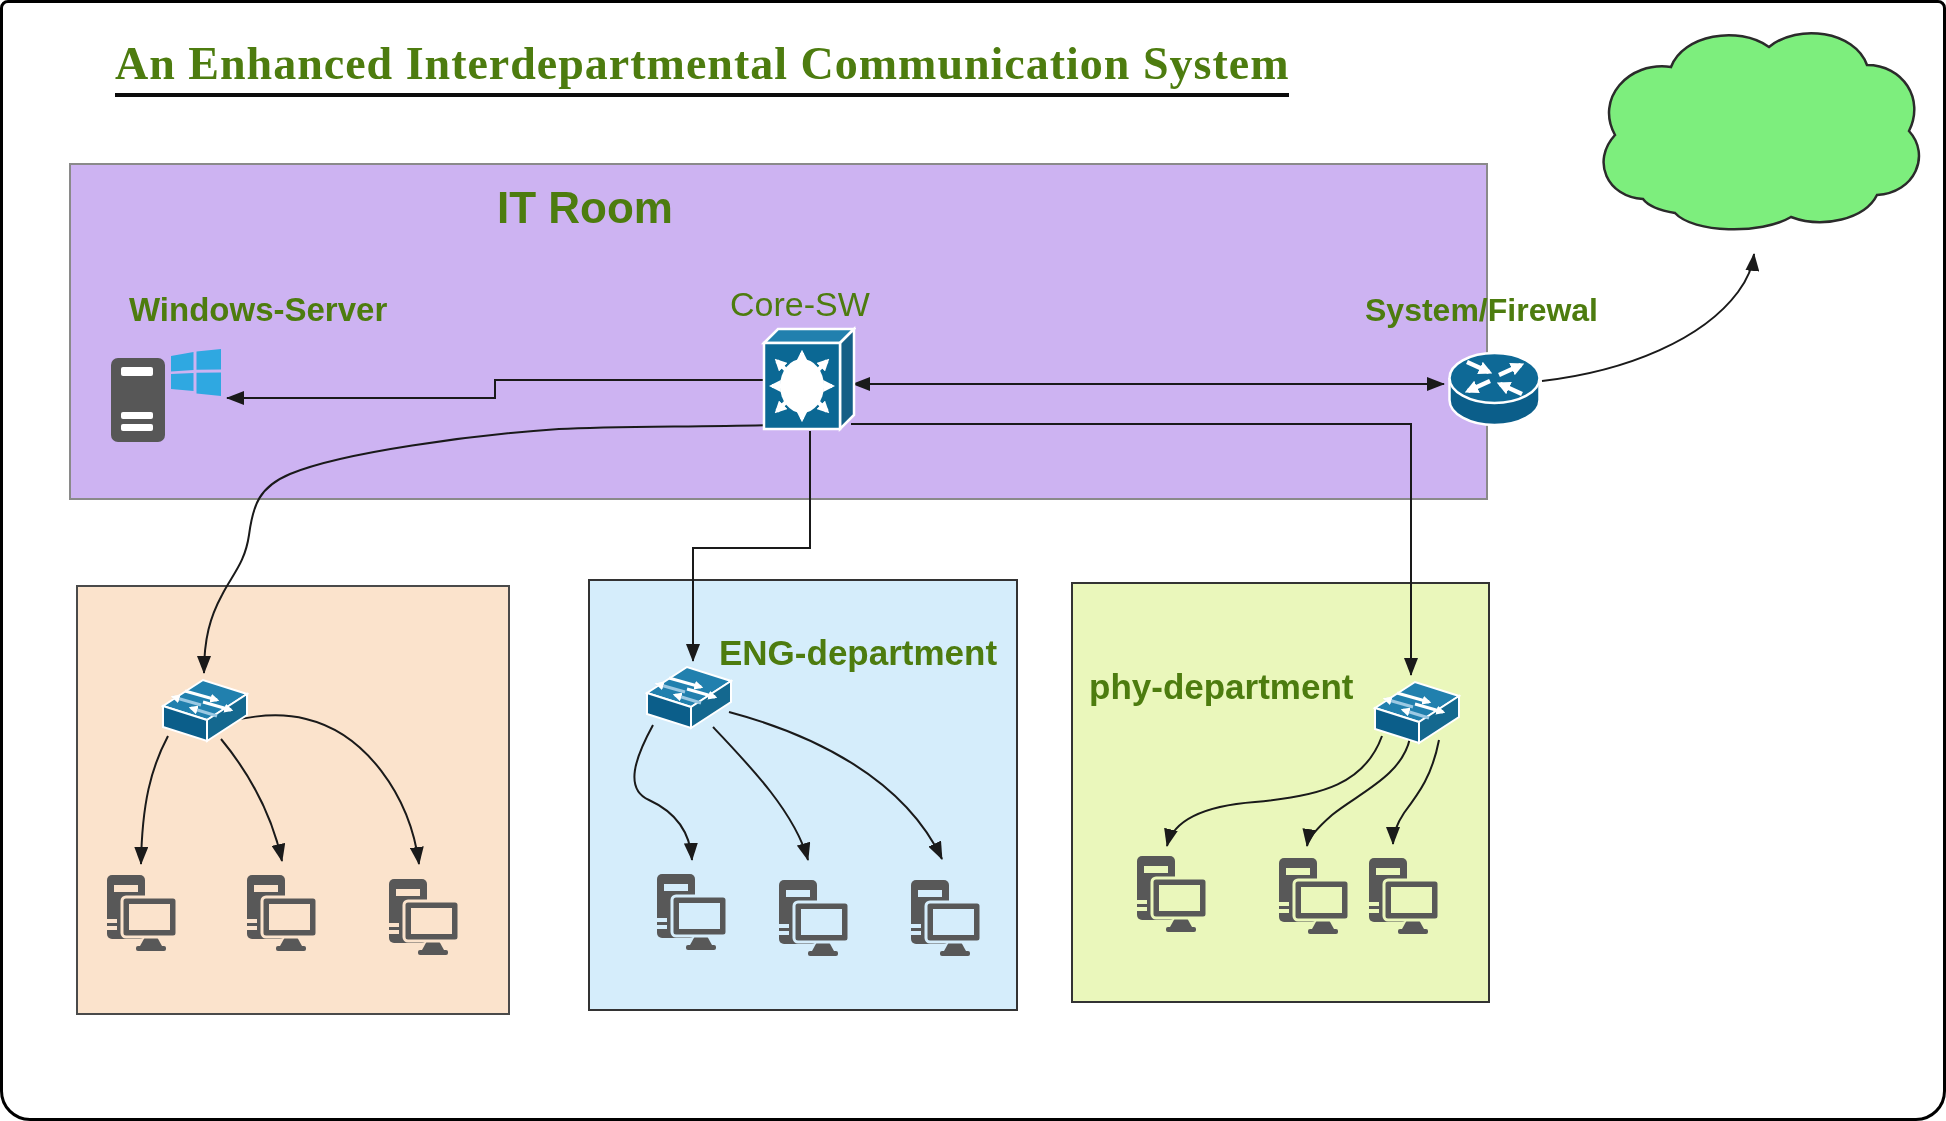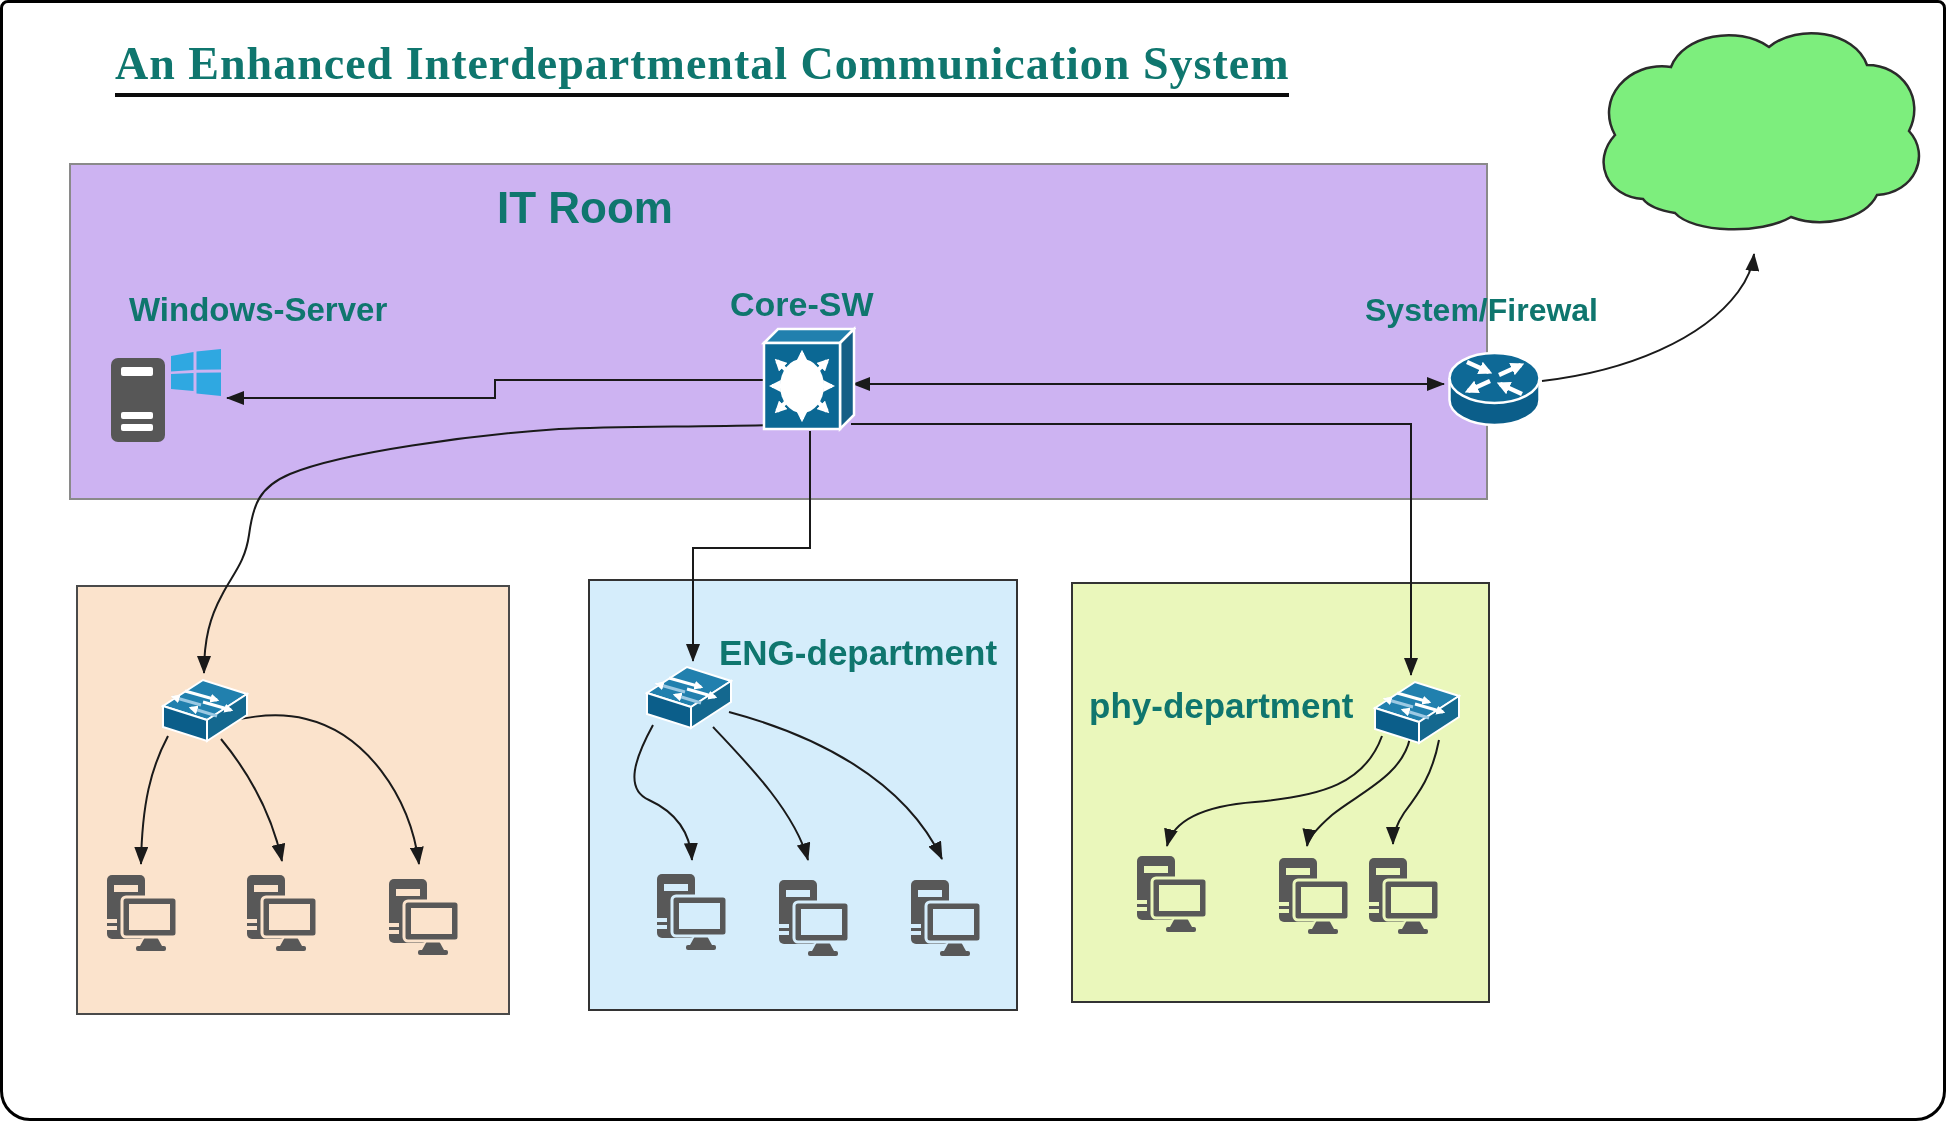--- a/index.html
+++ b/index.html
@@ -13,29 +13,29 @@
     position:absolute; left:112px; top:34px;
     font-family:"Liberation Serif", serif; font-weight:bold; font-size:46px;
     letter-spacing:1px; color:#0b0b0b;
     border-bottom:4px solid #0b0b0b; padding-bottom:3px;
   }
   .zone { position:absolute; box-sizing:border-box; }
   .zone-itroom  { left:66px;  top:160px; width:1419px; height:337px; background:#CDB3F2; border:2px solid #8a8a8a; }
   .zone-it  { left:73px;   top:582px; width:434px; height:430px; background:#FBE3CC; border:2px solid #4a4a4a; --bg:#FBE3CC; }
   .zone-eng { left:585px;  top:576px; width:430px; height:432px; background:#D5EDFB; border:2px solid #333;    --bg:#D5EDFB; }
   .zone-phy { left:1068px; top:579px; width:419px; height:421px; background:#EAF7BB; border:2px solid #333;    --bg:#EAF7BB; }
-  .lbl { position:absolute; color:#0f766e; white-space:nowrap; }
+  .lbl { position:absolute; color:#4d7c0f; white-space:nowrap; }
   .lbl-itroom   { left:494px;  top:180px; font-size:44px; font-weight:bold; }
   .lbl-server   { left:88px;   top:288px; font-size:33px; font-weight:bold;margin-left:38px; }
-  .lbl-coresw   { left:727px;  top:282px; font-size:34px; font-weight:bold; }
+  .lbl-coresw   { left:727px;  top:282px; font-size:34px; font-weight:normal; }
   .lbl-router   { left:1362px; top:289px; font-size:32px; font-weight:bold; }
   .lbl-internet { left:1686px; top:108px; font-size:31px; font-weight:normal; }
   .lbl-it   { left:240px;  top:668px; font-size:35px; font-weight:bold; }
   .lbl-eng  { left:716px;  top:630px; font-size:35px; font-weight:bold; }
-  .lbl-phy  { left:1086px; top:683px; font-size:35px; font-weight:bold; }
+  .lbl-phy  { left:1086px; top:664px; font-size:35px; font-weight:bold; }
   svg.abs { position:absolute; }
   #wires { left:0; top:0; z-index:5; pointer-events:none; }
   .node { z-index:6; }
 </style>
 </head>
 <body>
 
 <div class="canvas">
 
   <div class="page-title lbl">An Enhanced Interdepartmental Communication System</div>

